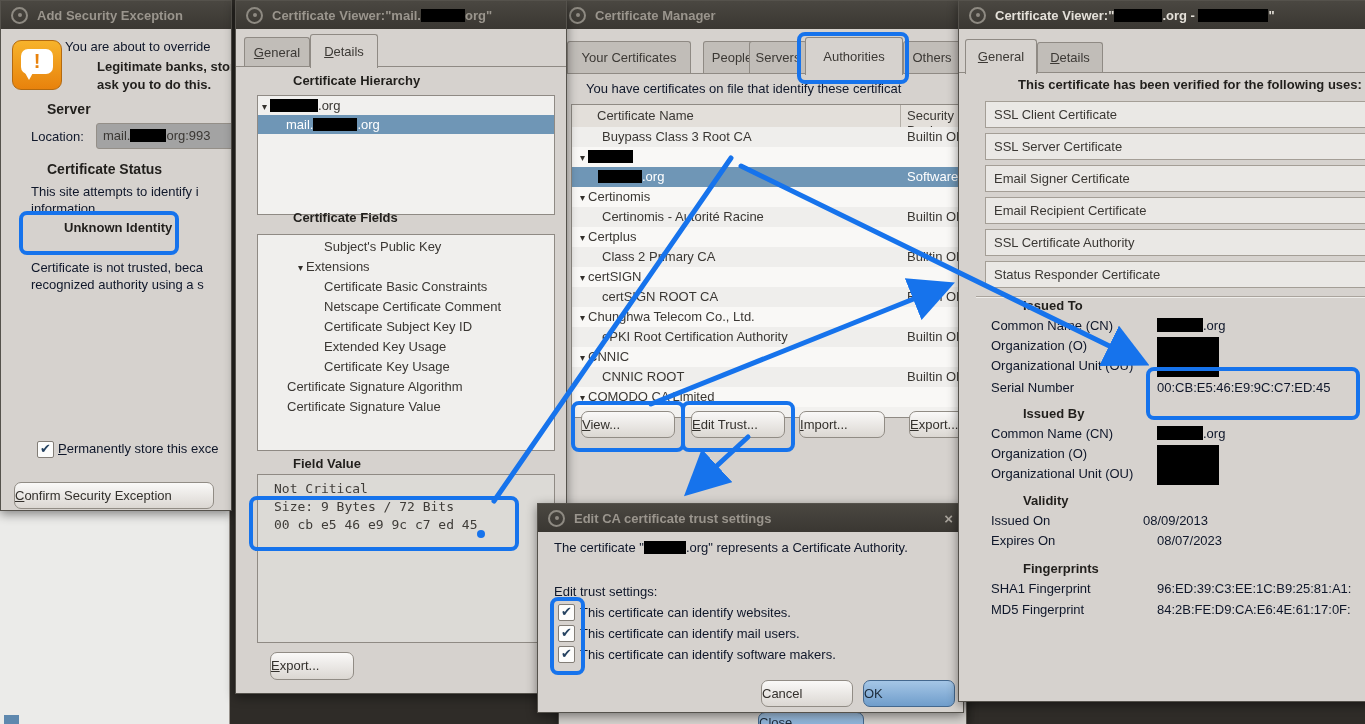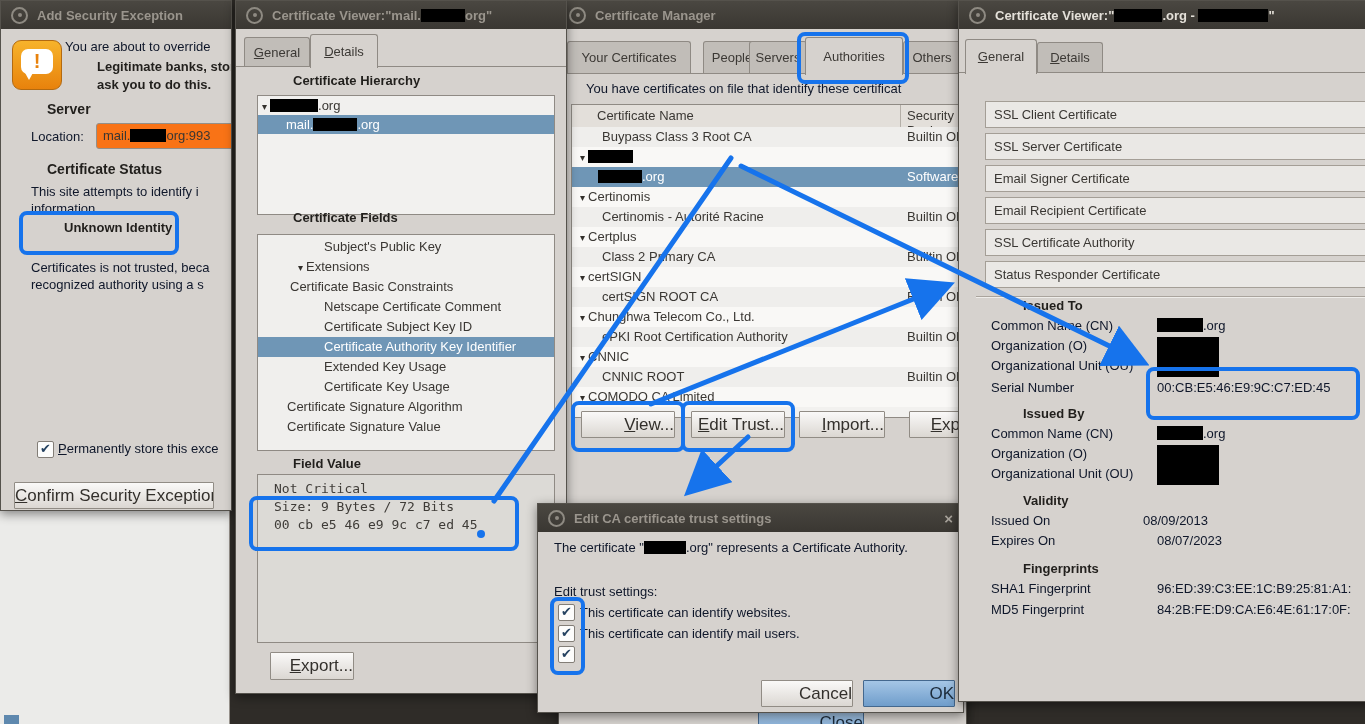--- a/index.html
+++ b/index.html
@@ -14,21 +14,21 @@
   .winbtn::after{content:"";position:absolute;left:50%;top:50%;width:4px;height:4px;margin:-2px 0 0 -2px;border-radius:50%;background:#8e8a82;}
   .closex{margin-left:auto;color:#a8a39b;font-size:15px;font-weight:bold;line-height:13px;}
   .tab{position:absolute;background:#c1bdb8;border:1px solid #8f8a84;border-bottom:none;
     border-radius:3px 3px 0 0;font-size:13px;color:#3c3935;display:block;text-align:center;}
   .tab.active{background:#d6d2ce;z-index:2;}
   .tabline{position:absolute;height:1px;background:#8f8a84;left:0;right:0;}
   .lbl{position:absolute;font-size:13px;color:#0f172a;white-space:nowrap;line-height:16px;}
   .b{font-weight:bold;color:#211f1c;margin-left:32px;}
   .frame{position:absolute;background:#f2f1ef;border:1px solid #8f8a84;overflow:hidden;}
   .btn{position:absolute;background:linear-gradient(#faf9f8,#dbd7d2);border:1px solid #918c85;
-    border-radius:1px;font-size:17px;color:#33302c;display:block;text-align:right;overflow:hidden;white-space:nowrap;}
+    border-radius:7px;font-size:13px;color:#33302c;display:block;text-align:left;overflow:hidden;white-space:nowrap;}
   .btn.default{background:linear-gradient(#a5c6e6,#6f9dcb);border-color:#44688e;color:#1c2b3a;}
   .ak::first-letter{text-decoration:underline;}
   .cb{position:absolute;width:15px;height:15px;background:#fcfcfb;border:1px solid #837e77;
     border-radius:2px;font-size:13px;line-height:14px;text-align:center;color:#24415f;font-weight:bold;overflow:hidden;}
   .rd{display:inline-block;background:#000;height:13px;vertical-align:-2px;}
   .rdblock{position:absolute;background:#000;}
   .abox{position:absolute;border:4px solid #1673ec;border-radius:8px;z-index:40;pointer-events:none;}
   .tri{font-size:10px;margin-right:3px;color:#33302c;}
   .mrow{position:relative;height:20px;line-height:20px;font-size:13px;color:#3a3733;white-space:nowrap;overflow:hidden;}
   .mrow .dev{position:absolute;left:335px;top:0;}
@@ -59,29 +59,29 @@
               background:linear-gradient(#f7b32b,#e8820c);border:1px solid #b36a10;">
     <div style="position:absolute;left:8px;top:8px;width:32px;height:25px;background:#fff;border-radius:7px;"></div>
     <div style="position:absolute;left:11px;top:30px;width:0;height:0;border-left:5px solid transparent;border-right:5px solid transparent;border-top:9px solid #fff;"></div>
     <div style="position:absolute;left:8px;top:8px;width:32px;height:25px;text-align:center;font-weight:bold;font-size:20px;line-height:24px;color:#e8820c;">!</div>
   </div>
   <span class="lbl" style="left:64px;top:38px;">You are about to override</span>
   <span class="lbl b" style="left:64px;top:58px;">Legitimate banks, store</span>
   <span class="lbl b" style="left:64px;top:76px;">ask you to do this.</span>
   <span class="lbl b" style="left:14px;top:100px;font-size:14px;">Server</span>
   <span class="lbl" style="left:30px;top:128px;">Location:</span>
-  <div style="position:absolute;left:95px;top:122px;width:134px;height:24px;background:#f97316;border:1px solid #948f88;border-radius:3px;
+  <div style="position:absolute;left:95px;top:122px;width:134px;height:24px;background:#a3a3a3;border:1px solid #948f88;border-radius:3px;
               font-size:13px;line-height:24px;padding-left:6px;white-space:nowrap;overflow:hidden;color:#3a3733;">
     <span>mail.</span><span class="rd" style="width:36px;"></span><span>org:993</span>
   </div>
   <span class="lbl b" style="left:14px;top:160px;font-size:14px;">Certificate Status</span>
   <span class="lbl" style="left:30px;top:183px;">This site attempts to identify i</span>
   <span class="lbl" style="left:30px;top:200px;">information.</span>
   <span class="lbl b" style="left:31px;top:219px;">Unknown Identity</span>
-  <span class="lbl" style="left:30px;top:259px;">Certificates is not trusted, beca</span>
+  <span class="lbl" style="left:30px;top:259px;">Certificate is not trusted, beca</span>
   <span class="lbl" style="left:30px;top:276px;">recognized authority using a s</span>
   <span class="cb" style="left:36px;top:440px;">✔</span>
   <span class="lbl ak" style="left:57px;top:440px;display:inline-block;">Permanently store this exce</span>
   <div class="btn ak" style="left:13px;top:481px;width:198px;height:25px;line-height:25px;">Confirm Security Exception</div>
 </div>
 
 <div class="win" style="left:558px;top:0;width:407px;height:724px;z-index:2;">
   <div class="titlebar">
     <span class="winbtn"></span>
     <span>Certificate Manager</span>
@@ -133,24 +133,23 @@
   <div class="tabline" style="top:65px;"></div>
   <span class="lbl b" style="left:25px;top:72px;">Certificate Hierarchy</span>
   <div class="frame" style="left:21px;top:94px;width:296px;height:118px;">
     <div class="hrow" style="background:#f1f0ee;"><span style="padding-left:4px;display:inline-block;"><span class="tri">▾</span><span class="rd" style="width:48px;"></span><span>.org</span></span></div>
     <div class="hrow sel"><span style="padding-left:28px;display:inline-block;"><span>mail.</span><span class="rd" style="width:44px;background:#000;"></span><span>.org</span></span></div>
   </div>
   <span class="lbl b" style="left:25px;top:209px;">Certificate Fields</span>
   <div class="frame" style="left:21px;top:233px;width:296px;height:213px;background:#f0efed;padding-top:2px;">
     <div class="frow" style="padding-left:66px;">Subject's Public Key</div>
     <div class="frow"><span style="padding-left:40px;display:inline-block;"><span class="tri">▾</span><span>Extensions</span></span></div>
-    <div class="frow" style="padding-left:32px;">Certificate Basic Constraints</div>
+    <div class="frow" style="padding-left:66px;">Certificate Basic Constraints</div>
     <div class="frow" style="padding-left:66px;">Netscape Certificate Comment</div>
     <div class="frow" style="padding-left:66px;">Certificate Subject Key ID</div>
-    <div class="frow sel" style="padding-left:66px;">Certificate Authority Key Identifier</div>
     <div class="frow" style="padding-left:66px;">Extended Key Usage</div>
     <div class="frow" style="padding-left:66px;">Certificate Key Usage</div>
     <div class="frow" style="padding-left:29px;">Certificate Signature Algorithm</div>
     <div class="frow" style="padding-left:29px;">Certificate Signature Value</div>
   </div>
   <span class="lbl b" style="left:25px;top:455px;">Field Value</span>
   <div class="frame" style="left:21px;top:473px;width:296px;height:167px;background:#dcdad6;">
     <span class="mono" style="position:absolute;left:16px;top:6px;">Not Critical</span>
     <span class="mono" style="position:absolute;left:16px;top:24px;">Size: 9 Bytes / 72 Bits</span>
     <span class="mono" style="position:absolute;left:16px;top:42px;">00 cb e5 46 e9 9c c7 ed 45</span>
@@ -164,32 +163,34 @@
     <span>Edit CA certificate trust settings</span>
     <span class="closex">×</span>
   </div>
   <span class="lbl" style="left:16px;top:36px;"><span>The certificate "</span><span class="rd" style="width:42px;"></span><span>.org" represents a Certificate Authority.</span></span>
   <span class="lbl" style="left:16px;top:80px;">Edit trust settings:</span>
   <span class="cb" style="left:20px;top:100px;">✔</span>
   <span class="lbl" style="left:42px;top:101px;">This certificate can identify websites.</span>
   <span class="cb" style="left:20px;top:121px;">✔</span>
   <span class="lbl" style="left:42px;top:122px;">This certificate can identify mail users.</span>
   <span class="cb" style="left:20px;top:142px;">✔</span>
+  <span class="lbl" style="left:42px;top:143px;">This certificate can identify software makers.</span>
   <div class="btn" style="left:223px;top:176px;width:90px;height:25px;line-height:25px;">Cancel</div>
   <div class="btn default" style="left:325px;top:176px;width:90px;height:25px;line-height:25px;">OK</div>
 </div>
 
 <div class="win" style="left:958px;top:0;width:420px;height:700px;z-index:6;">
   <div class="titlebar active">
     <span class="winbtn"></span>
     <span><span>Certificate Viewer:"</span><span class="rd" style="width:48px;"></span><span>.org - </span><span class="rd" style="width:70px;"></span><span>"</span></span>
   </div>
   <div class="tab active ak" style="left:6px;top:38px;width:70px;height:34px;line-height:34px;">General</div>
   <div class="tab ak" style="left:78px;top:41px;width:64px;height:30px;line-height:30px;">Details</div>
   <div class="tabline" style="top:71px;"></div>
+  <span class="lbl b" style="left:27px;top:76px;">This certificate has been verified for the following uses:</span>
   <div class="usage" style="left:26px;top:100px;width:374px;">SSL Client Certificate</div>
   <div class="usage" style="left:26px;top:132px;width:374px;">SSL Server Certificate</div>
   <div class="usage" style="left:26px;top:164px;width:374px;">Email Signer Certificate</div>
   <div class="usage" style="left:26px;top:196px;width:374px;">Email Recipient Certificate</div>
   <div class="usage" style="left:26px;top:228px;width:374px;">SSL Certificate Authority</div>
   <div class="usage" style="left:26px;top:260px;width:374px;">Status Responder Certificate</div>
   <div class="hr" style="left:17px;top:295px;width:392px;"></div>
   <span class="lbl b" style="left:32px;top:297px;">Issued To</span>
   <span class="lbl" style="left:32px;top:317px;">Common Name (CN)</span>
   <span class="lbl" style="left:198px;top:317px;"><span class="rd" style="width:46px;height:14px;"></span><span>.org</span></span>

